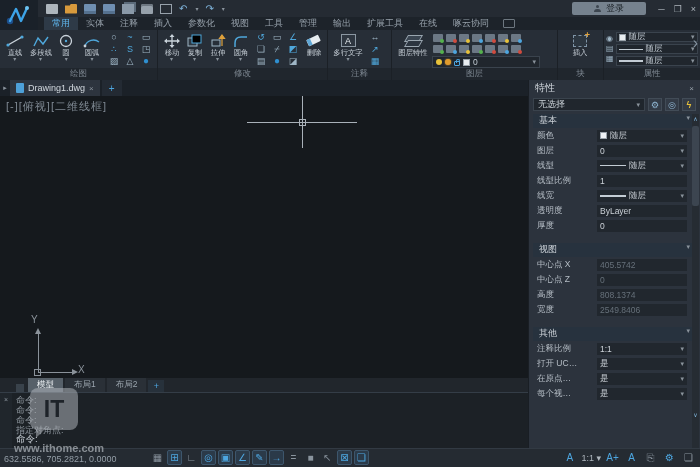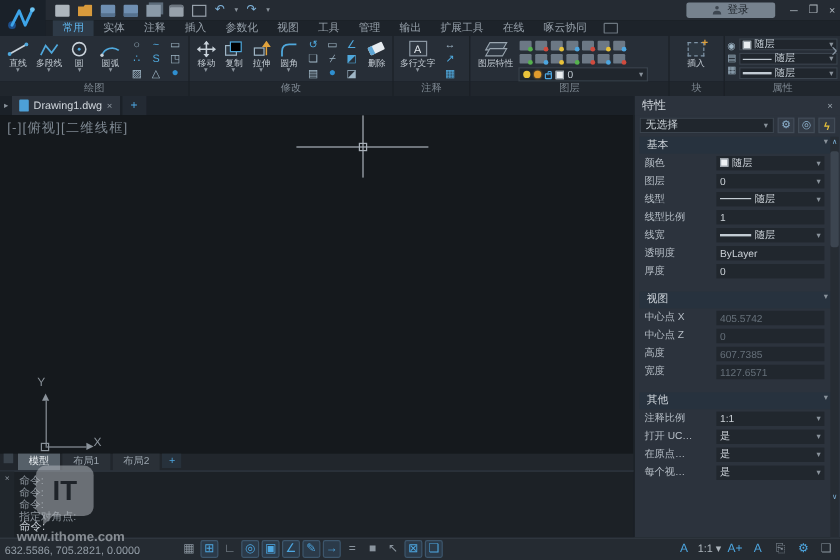--- a/index.html
+++ b/index.html
@@ -107,21 +107,21 @@
   .prfield{width:90px;height:12px;background:#21272e;display:flex;align-items:center;gap:3px;padding:0 3px;font-size:8.5px;color:#ccd2d8}
   .prfield .c{margin-left:auto;font-size:7px;color:#8a939c}
   .prfield .swp{width:7px;height:7px;background:#eef1f4;border:1px solid #98a1a9}
   .prfield .lns{width:26px;height:1px;background:#c3ccd4}
   .prfield.ro{color:#66707a}
   .scrolltrack{position:absolute;right:1px;top:34px;width:7px;height:354px;background:#262c33}
   .scrollthumb{position:absolute;right:1px;top:46px;width:7px;height:80px;background:#3c4550;border-radius:2px}
   .scrbtn{position:absolute;right:1px;width:7px;height:10px;font-size:6px;color:#7fb3da;text-align:center;line-height:10px}
 
   
-  .laytabs{position:absolute;left:0;top:378px;width:528px;height:14px;background:#21262c;display:flex;align-items:flex-start;gap:2px;padding-left:3px}
+  .laytabs{position:absolute;left:0;top:378px;width:528px;height:14px;background:#21262c;display:flex;align-items:flex-end;gap:2px;padding-left:16px}
   .lsq{width:8px;height:8px;background:#39424b;margin-right:2px}
   .ltab{height:14px;display:flex;align-items:center;padding:0 9px;font-size:8.5px;color:#9aa4ad;background:#2a3037}
   .ltab.active{background:#566069;color:#eef2f5}
   .laddd{width:16px;height:12px;background:#27313b;color:#4da6e0;font-size:9px;display:flex;align-items:center;justify-content:center}
 
   
   .cmd{position:absolute;left:0;top:392px;width:528px;height:56px;background:#1c2126;border-top:1px solid #343d47}
   .cmdgut{position:absolute;left:0;top:0;width:12px;height:56px;background:#20262c;font-size:7px;color:#8a939c;text-align:center;padding-top:3px}
   .cmdhist{position:absolute;left:16px;top:2px;font-size:9px;line-height:10px;color:#8d959d}
   .cmdline{position:absolute;left:16px;bottom:2px;font-size:9.5px;color:#c9d0d7}
@@ -545,27 +545,27 @@
     </div>
     <div class="prow">
       <span class="prlab">中心点 Z</span>
       <div class="prfield ro">
           <span>0</span>
         </div>
     </div>
     <div class="prow">
       <span class="prlab">高度</span>
       <div class="prfield ro">
-          <span>607.7385</span>
+          <span>808.1374</span>
         </div>
     </div>
     <div class="prow">
       <span class="prlab">宽度</span>
       <div class="prfield ro">
-          <span>1127.6571</span>
+          <span>2549.8406</span>
         </div>
     </div>
 
     <div class="psec" style="margin-top:10px">
       <span>其他</span>
       <span class="c">▾</span>
     </div>
     <div class="prow">
       <span class="prlab">注释比例</span>
       <div class="prfield">

